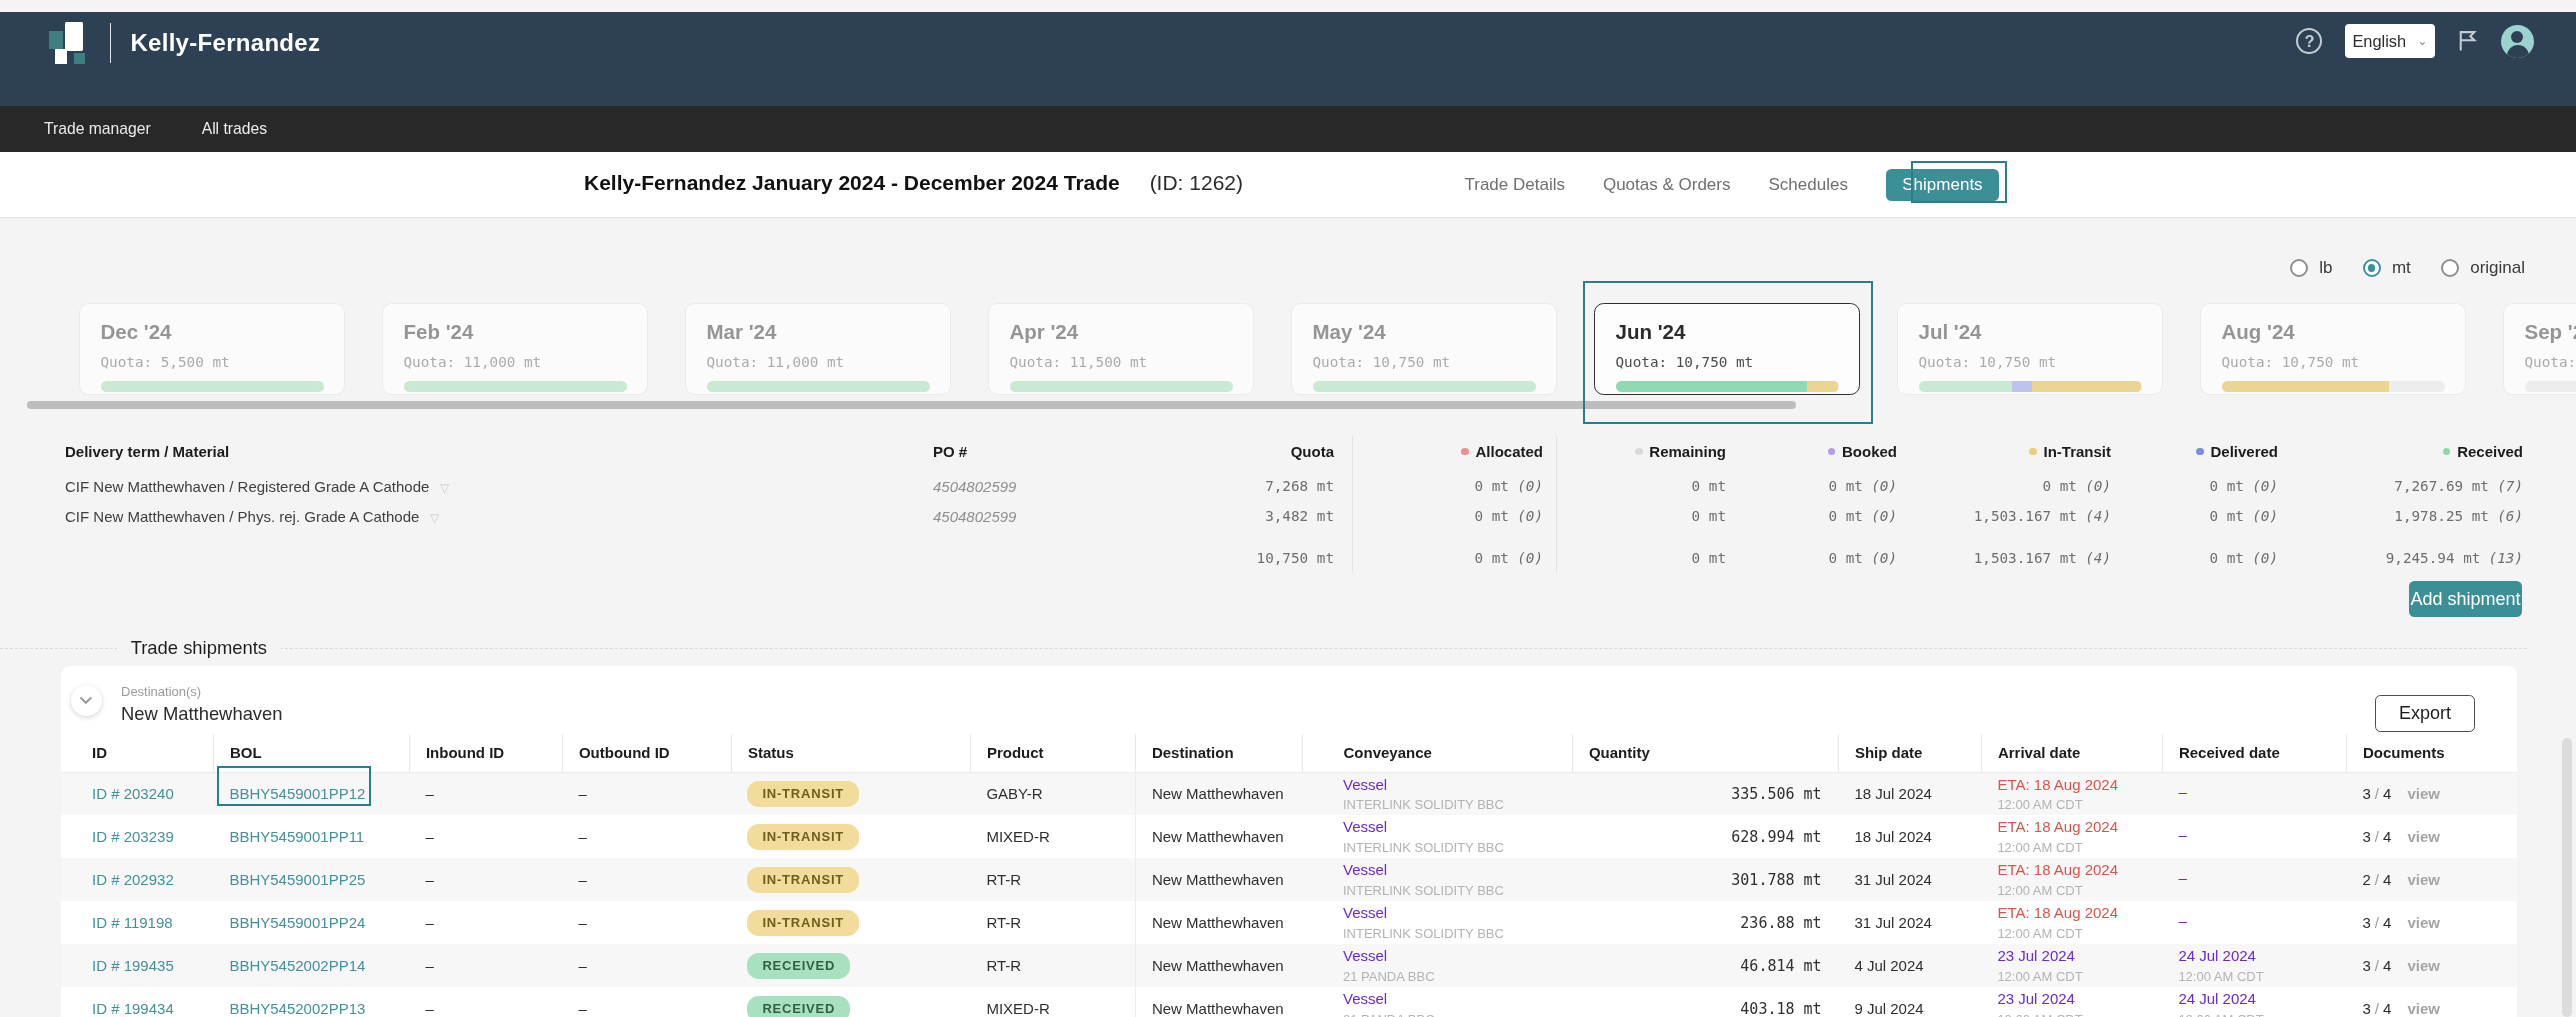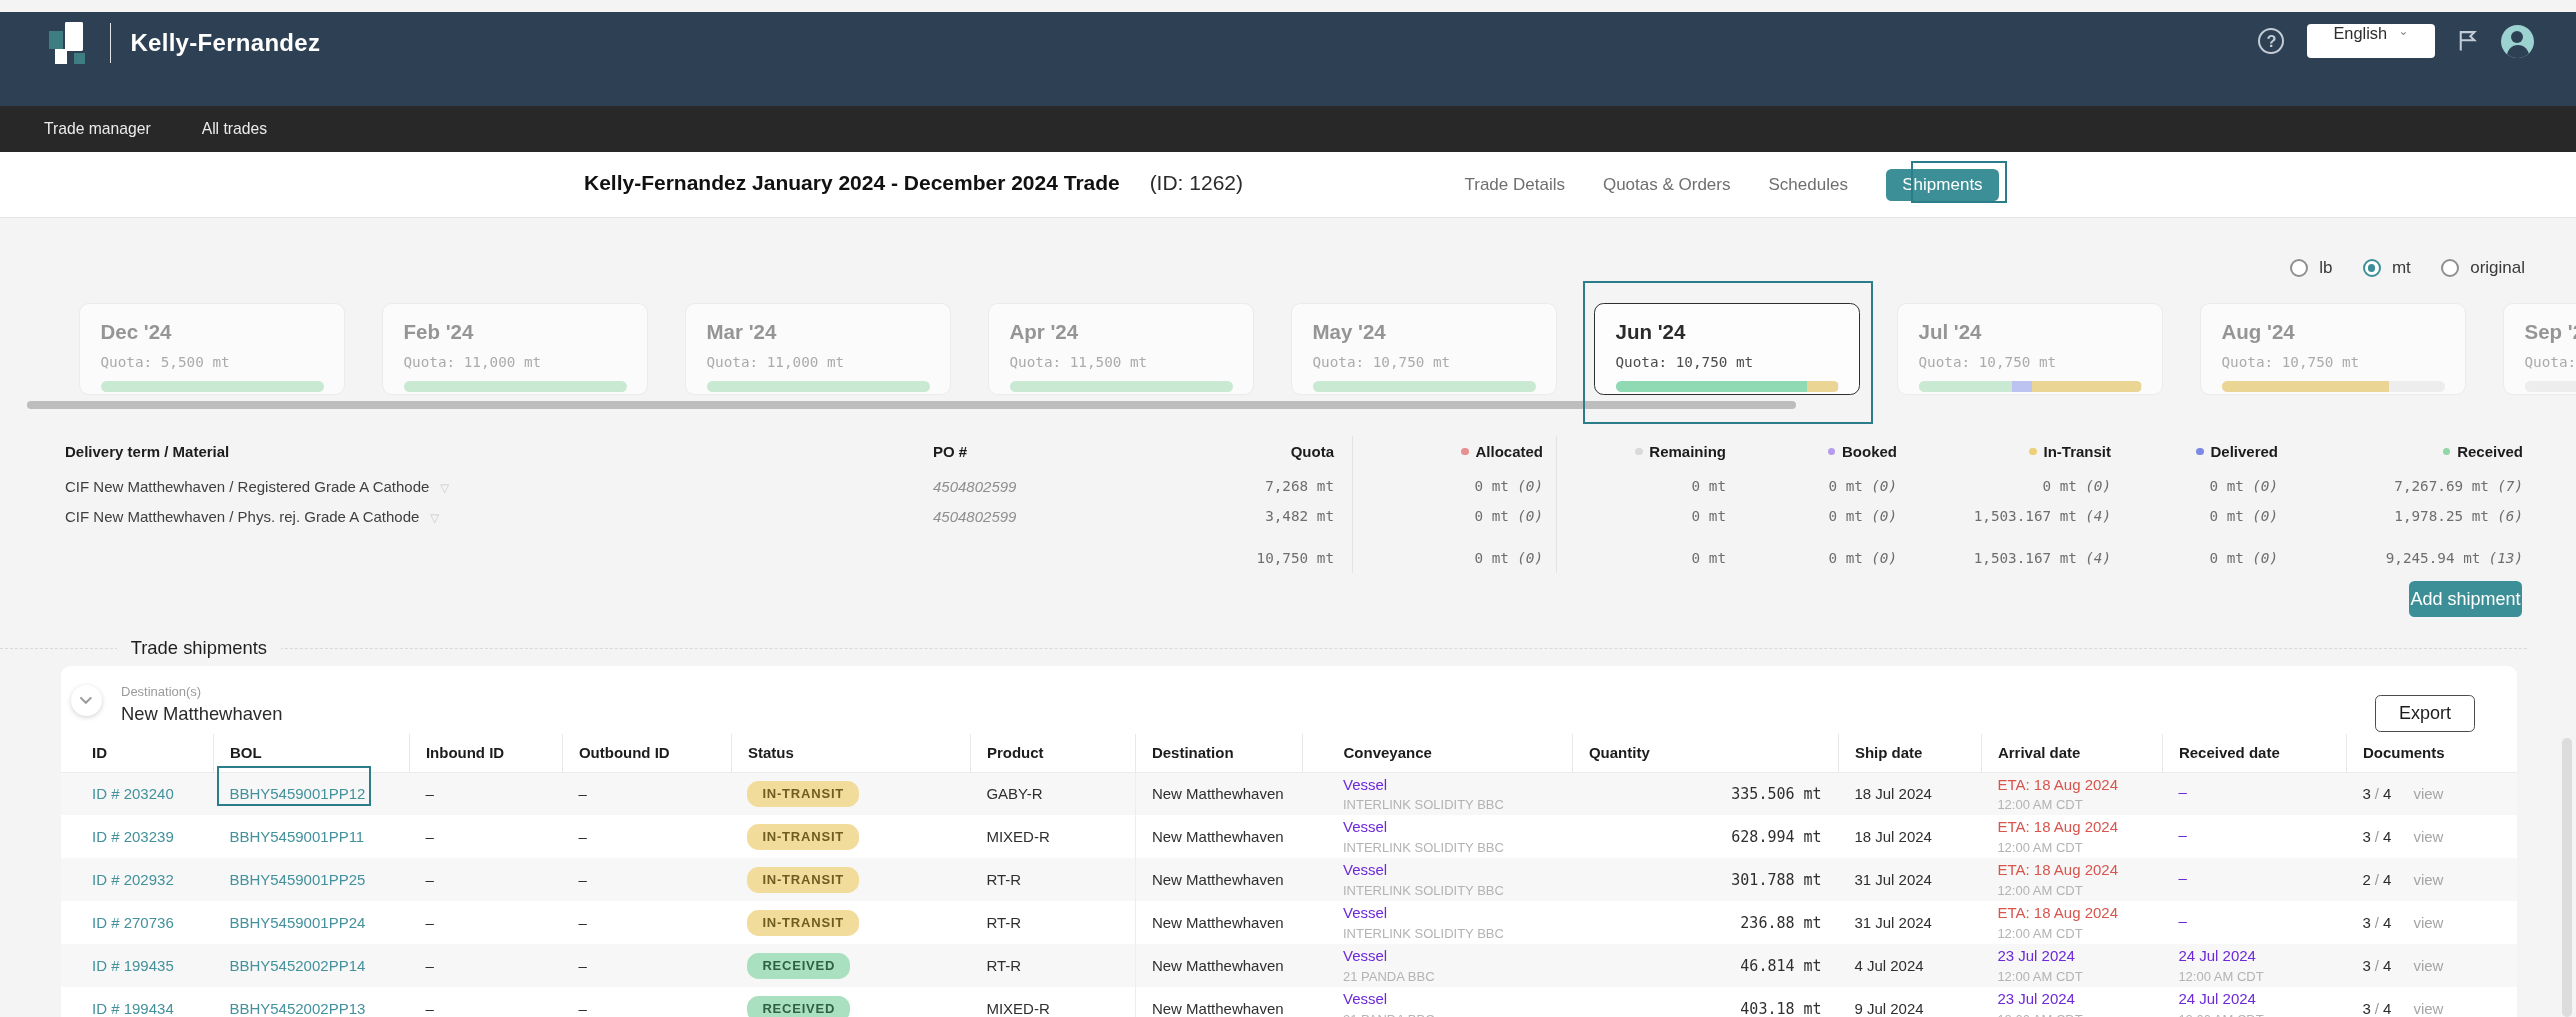--- a/index.html
+++ b/index.html
@@ -14,22 +14,22 @@
   .logo i { position:absolute; display:block; }
   .logo .b1 { left:0; top:9.6px; width:13.7px; height:18px; background:#3e7d82; }
   .logo .b2 { left:16.4px; top:0; width:18px; height:29px; background:#fff; border-radius:1.4px; }
   .logo .b3 { left:5.5px; top:27px; width:12.3px; height:15px; background:#fff; }
   .logo .b4 { left:24.6px; top:31px; width:11px; height:11px; background:#3e7d82; }
   .brand-divider { width:1.4px; height:40px; background:rgba(255,255,255,.85); }
   .brand-name { color:#fff; font-size:24px; font-weight:bold; letter-spacing:0.3px; }
   .hdr-right { position:absolute; right:42px; top:12.3px; display:flex; align-items:center; gap:23px; }
   .help-icon { width:26px; height:26px; border:2px solid #c3ccd6; border-radius:50%; color:#c3ccd6;
     font-size:16.4px; font-weight:bold; display:flex; align-items:center; justify-content:center; }
-  .lang-btn { background:#fff; border-radius:4.1px; height:34px; padding:0 26px; display:flex;
-    align-items:flex-start; gap:11px; font-size:16.4px; color:#2d2d2d; }
+  .lang-btn { background:#fff; border-radius:4.1px; height:34px; padding:0 7px; display:flex;
+    align-items:center; gap:11px; font-size:16.4px; color:#2d2d2d; }
   .lang-btn .chev { color:#8b8b8b; font-size:12.3px; }
   .flag-icon svg { display:block; }
   .avatar { width:33px; height:33px; border-radius:50%; background:#9cd2cf; position:relative; overflow:hidden; }
   .avatar .head { position:absolute; left:10.2px; top:6.1px; width:12.3px; height:12.3px; border-radius:50%; background:#2e4154; }
   .avatar .body { position:absolute; left:5.5px; top:20.5px; width:22px; height:12.3px; border-radius:11px 11px 0 0; background:#2e4154; }
 
   .top-tabs { position:absolute; left:49px; bottom:0; display:flex; gap:34px; height:38px;align-items:flex-end; }
   .top-tab { color:#cdd5de; font-size:16.4px; display:flex; align-items:flex-start; padding-top:2.7px; position:relative; }
   .top-tab.active { color:#fff; font-weight:bold; }
   .top-tab.active::after { content:""; position:absolute; left:0; right:-2.7px; bottom:0; height:4.1px; background:#4e9aa2; }
@@ -123,21 +123,21 @@
   .c-ship { width:143px; } .c-arr { width:181px; } .c-rcv { width:184px; } .c-doc { width:171px; }
   td.c-dest { border-left:0.7px solid #ededed; }
   .link { color:#43919c; }
   .badge { display:inline-block; padding:5.5px 15px; border-radius:11.6px; font-size:13px; font-weight:bold; letter-spacing:0.8px; }
   .badge[data-status="in-transit"] { background:#f2dc9b; color:#6e5c20; }
   .badge[data-status="received"] { background:#a9e0c0; color:#30603f; }
   .two-line .main { display:block; font-size:15px; color:#6d28d9; }
   .two-line .sub { display:block; font-size:13px; color:#b3b3b3; margin-top:4.1px; }
   .date-main[data-kind="eta"] { color:#d9544d; }
   .qty { font-family:"DejaVu Sans Mono", monospace; color:#3c3c3c; }
-  .docs .n { color:#2b2b2b; } .docs .sep { color:#9a9a9a; padding:0 4.1px; } .docs .view { color:#a5a5a5; margin-left:22px; }
+  .docs .n { color:#2b2b2b; } .docs .sep { color:#9a9a9a; padding:0 4.1px; } .docs .view { color:#a5a5a5; margin-left:16px;font-weight:bold; }
 
   
   .ann { position:absolute; border:2.7px solid #2b7d89; }
   .ann-shipments { left:1911px; top:161px; width:96px; height:42px; }
   .ann-jun { left:1583px; top:281px; width:290px; height:143px; }
   .ann-bol { left:217px; top:766px; width:154px; height:40px; }
 
   .v-scrollbar { position:absolute; right:4.1px; top:738px; width:9.6px; height:279px; background:#dcdcdc; border-radius:4.8px; }
 </style>
 </head>
@@ -427,21 +427,21 @@
             <span class="main date-main" data-kind="eta">ETA: 18 Aug 2024</span>
             <span class="sub">12:00 AM CDT</span>
           </td>
         <td class="c-rcv two-line">
             <span class="main">–</span>
             <span class="sub"></span>
           </td>
         <td class="c-doc docs"><span class="n">2</span><span class="sep">/</span><span class="n">4</span><span class="view">view</span></td>
       </tr>
       <tr>
-        <td class="c-id"><span class="link">ID # 270736</span></td>
+        <td class="c-id"><span class="link">ID # 119198</span></td>
         <td class="c-bol"><span class="link">BBHY5459001PP24</span></td>
         <td class="c-in">–</td>
         <td class="c-out">–</td>
         <td class="c-st"><span class="badge" data-status="in-transit">IN-TRANSIT</span></td>
         <td class="c-prod">RT-R</td>
         <td class="c-dest">New Matthewhaven</td>
         <td class="c-conv two-line">
             <span class="main">Vessel</span>
             <span class="sub">INTERLINK SOLIDITY BBC</span>
           </td>

